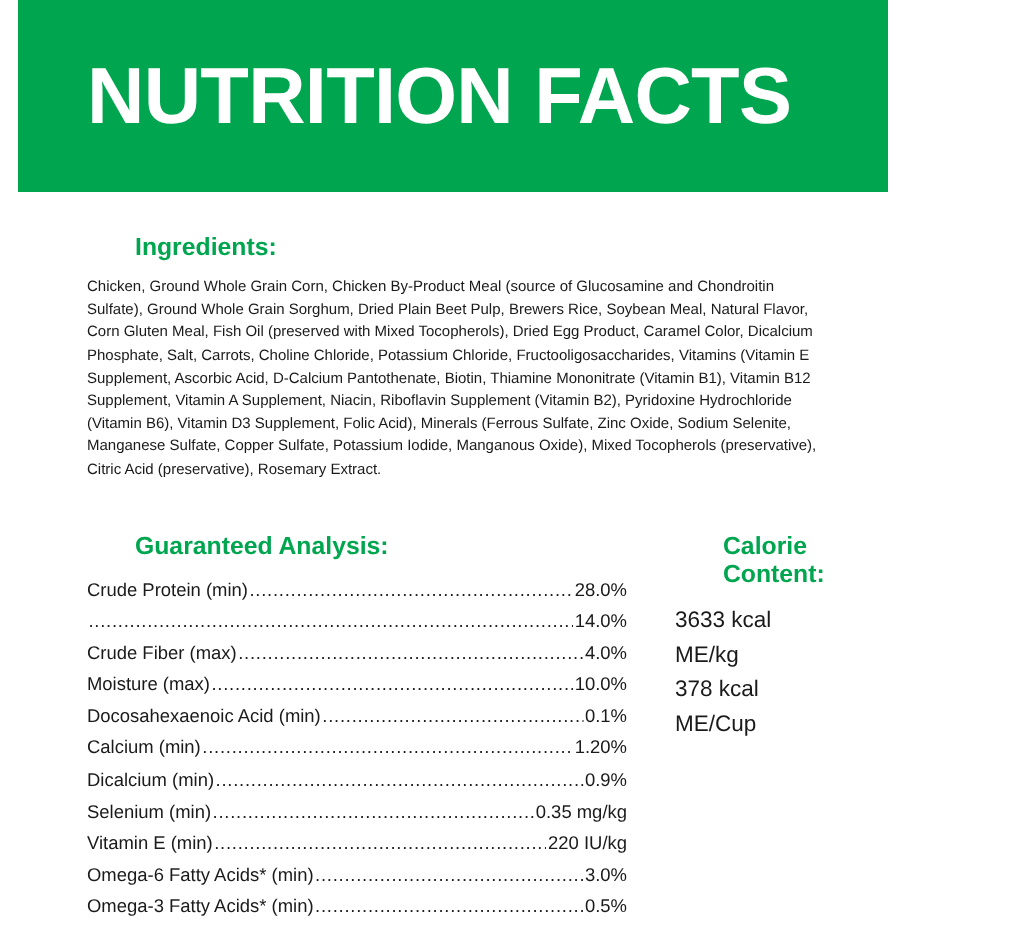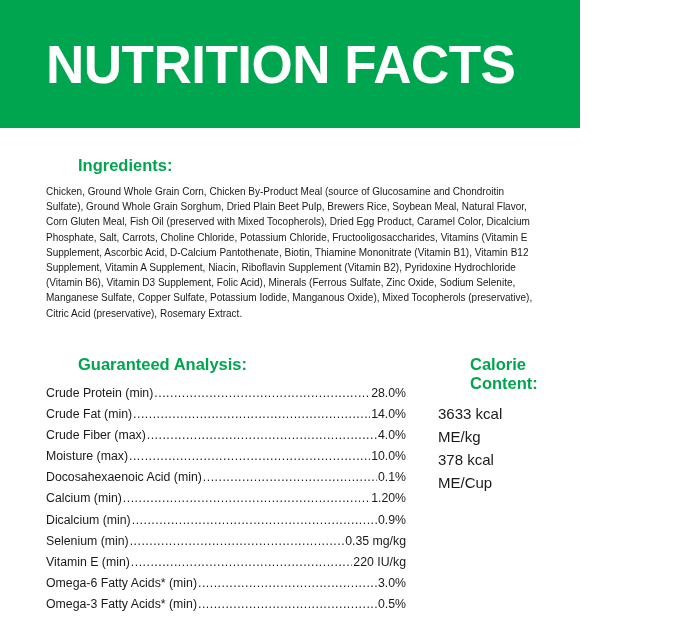--- a/index.html
+++ b/index.html
@@ -12,20 +12,21 @@
     background: #ffffff;
     font-family: "Liberation Sans", sans-serif;
     color: #1a1a1a;
     overflow: hidden;
   }
   .label {
     width: 580px;
     height: 634px;
     position: relative;
     background: #ffffff;
+    padding-left: 12px;
   }
   .header-band {
     background: #00A64F;
     height: 128px;
     display: flex;
     align-items: center;
     padding-left: 46px;
     box-sizing: border-box;
   }
   .header-title {
@@ -119,21 +120,20 @@
 
       <div class="col-left">
         <div class="section-heading">Guaranteed Analysis:</div>
         <ul class="ga-list">
           <li class="ga-row">
             <span class="ga-name">Crude Protein (min)</span>
             <span class="ga-dots">..................................................................................................</span>
             <span class="ga-value">28.0%</span>
           </li>
           <li class="ga-row">
-            <span class="ga-name">Crude Fat (min)</span>
             <span class="ga-dots">..................................................................................................</span>
             <span class="ga-value">14.0%</span>
           </li>
           <li class="ga-row">
             <span class="ga-name">Crude Fiber (max)</span>
             <span class="ga-dots">..................................................................................................</span>
             <span class="ga-value">4.0%</span>
           </li>
           <li class="ga-row">
             <span class="ga-name">Moisture (max)</span>

